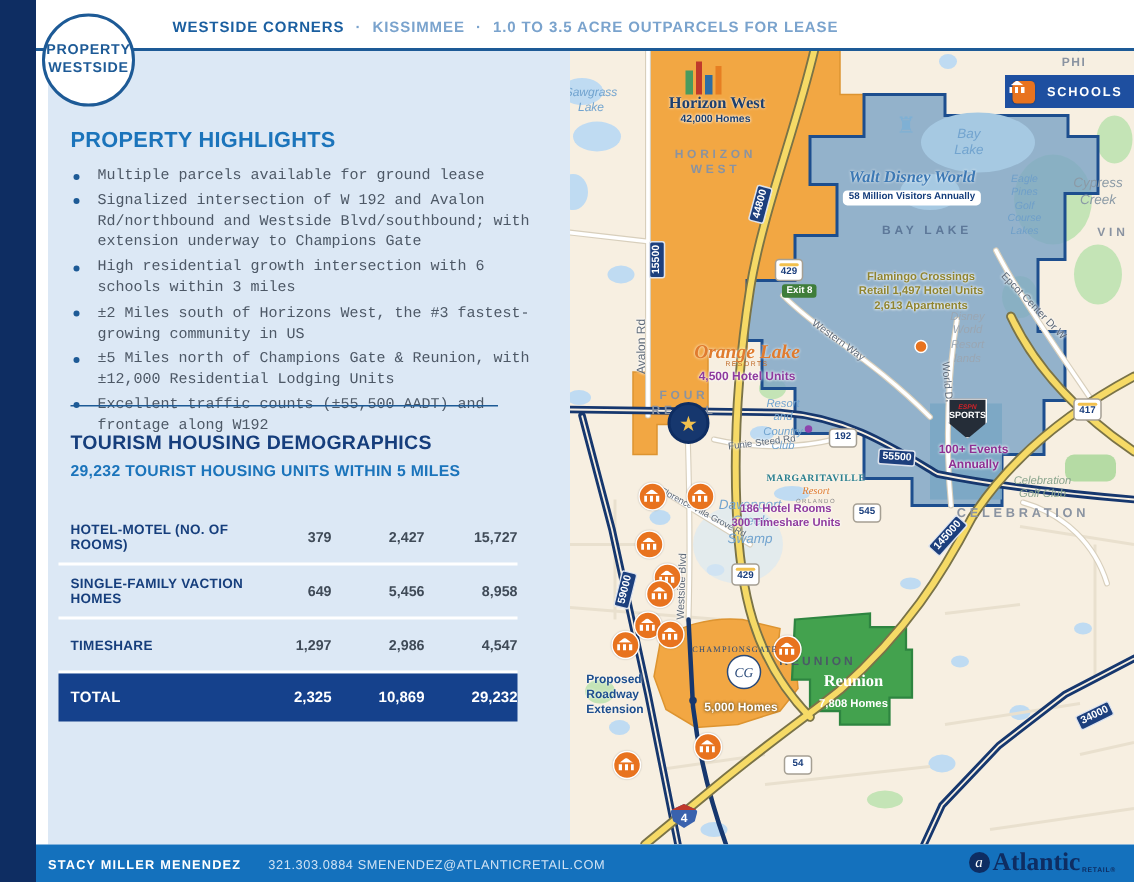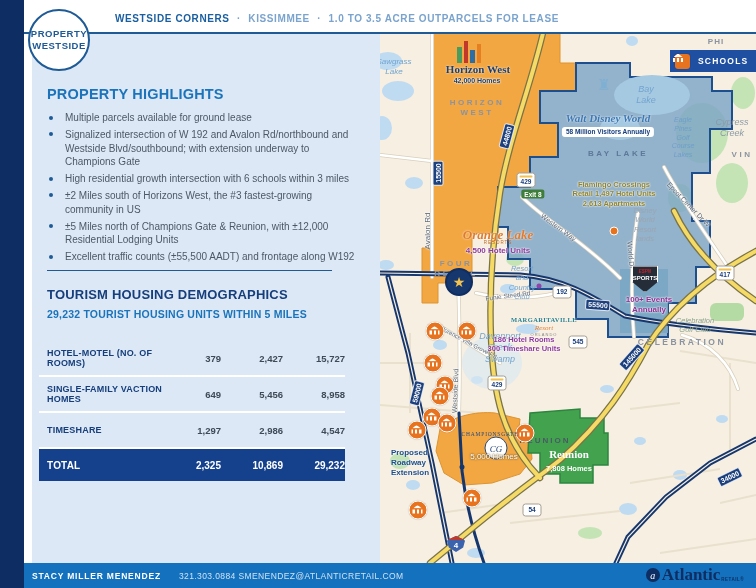--- a/index.html
+++ b/index.html
@@ -15,21 +15,21 @@
   .header-line{position:absolute;left:115px;top:13px;font-size:10px;font-weight:bold;
          letter-spacing:.6px;z-index:2;white-space:nowrap;}
   .ht-strong{color:#1b5fa0;}
   .ht-light{color:#7aa3cd;}
   .ht-sep{color:#7aa3cd;margin:0 4px;}
   
   .panel{position:absolute;left:32px;top:33px;width:348px;height:530px;background:#dce8f5;z-index:1;}
   .hl-title{position:absolute;left:15px;top:53px;margin:0;font-size:14.5px;color:#1b74bb;
             letter-spacing:.2px;}
   .bullets{position:absolute;left:15px;top:78px;width:315px;margin:0;padding:0;list-style:none;}
-  .bullets li{display:flex;margin-bottom:3px;font-size:10px;line-height:1.38;color:#4d5866;}
+  .bullets li{display:flex;margin-bottom:3px;font-size:10px;line-height:1.38;color:#4d5866;font-family:Liberation Mono, monospace;}
   .bullets .dot{flex:0 0 4px;width:4px;height:4px;border-radius:50%;background:#1d5a96;
             margin:4.5px 12px 0 2px;}
   .divider{position:absolute;left:15px;top:237px;width:285px;border-top:1.5px solid #1d5a96;}
   .td-title{position:absolute;left:15px;top:254px;margin:0;font-size:13px;color:#163e7c;letter-spacing:.2px;}
   .td-sub{position:absolute;left:15px;top:275px;margin:0;font-size:10.5px;color:#1b74bb;letter-spacing:.2px;}
   .ttable{position:absolute;left:7px;top:308px;width:306px;}
   .trow{display:flex;align-items:center;}
   .trow.thead{height:22px;border-bottom:2px solid #ffffff;color:#1b74bb;font-weight:bold;font-size:9.5px;}
   .trow.body{height:34px;border-bottom:2px solid #ffffff;}
   .trow .c-label{flex:1;padding-left:8px;font-weight:bold;font-size:9px;color:#163e7c;letter-spacing:.2px;}
@@ -414,21 +414,21 @@
     <div class="school" style="left:38px;top:477px;"></div>
 
     <div class="mlabel" style="left:30px;top:430px;font-size:8px;font-weight:bold;color:#1d4e8e;text-align:left;text-shadow:0 0 2px #fff;">Proposed
 Roadway
 Extension</div>
 
     <div class="mlabel serif" style="left:110px;top:401px;font-size:5.5px;letter-spacing:.8px;color:#2a4a7a;">CHAMPIONSGATE</div>
     <div class="cg-circle" style="left:116px;top:415px;">
         <span>CG</span>
       </div>
-    <div class="mlabel" style="left:114px;top:424px;font-size:8px;font-weight:normal;color:#fff;text-shadow:0 0 2px #7a5a20,0 0 2px #7a5a20;">5,000 Homes</div>
+    <div class="mlabel" style="left:114px;top:439px;font-size:8px;font-weight:bold;color:#fff;text-shadow:0 0 2px #7a5a20,0 0 2px #7a5a20;">5,000 Homes</div>
 
     <div class="mlabel serif" style="left:189px;top:422px;font-size:11px;font-weight:bold;color:#fff;">Reunion</div>
     <div class="mlabel" style="left:189px;top:436px;font-size:7.5px;font-weight:bold;color:#fff;">7,808 Homes</div>
   </div>
 
   <div class="footer">
     <span class="f-name">STACY MILLER MENENDEZ</span>
     <span class="f-contact">
       <span>321.303.0884</span>
       <span>SMENENDEZ@ATLANTICRETAIL.COM</span>

